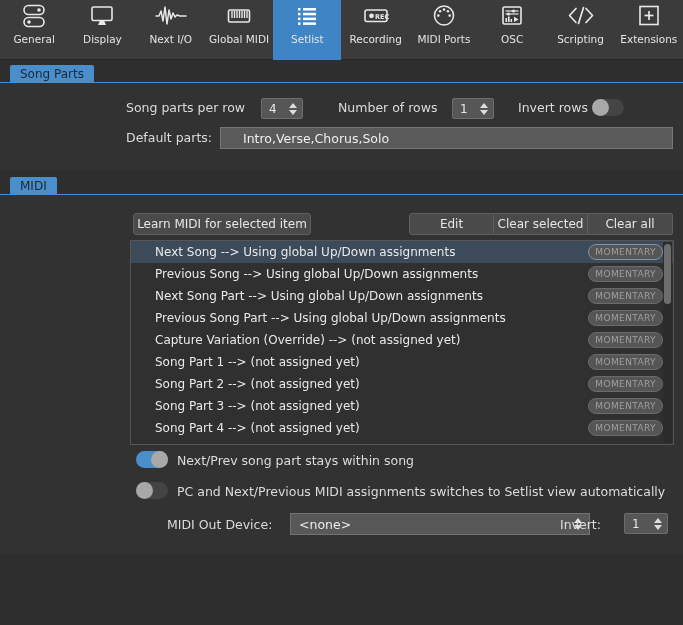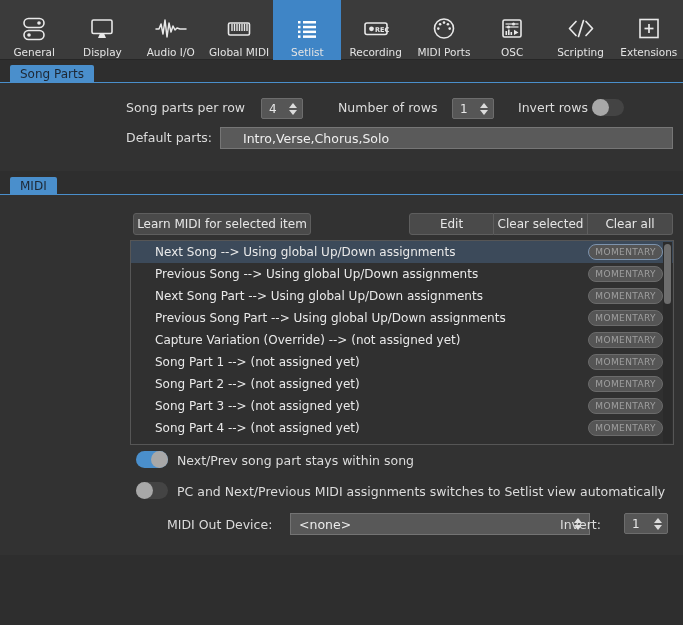--- a/index.html
+++ b/index.html
@@ -16,21 +16,21 @@
   .toolbar {
     position: absolute; left: 0; top: 0; width: 683px; height: 60px;
     background: #3b3b3b;
     display: flex; align-items: stretch;
     border-bottom: 1px solid #262626;
   }
   .tb-item {
     width: 68.3px; height: 60px;
     display: flex; flex-direction: column;
     align-items: center; justify-content: flex-start;
-    padding-top: 14px;
+    padding-top: 1px;
     color: #e4e4e4;
     cursor: pointer;
     user-select: none;
   }
   .tb-item.active { background: #3f85c6; }
   .tb-ico { height: 30px; display: flex; align-items: center; justify-content: center; }
   .tb-ico svg { display: block; }
   .tb-label { font-size: 10.5px; line-height: 13px; margin-top: 2px; white-space: nowrap; }
 
   
@@ -175,21 +175,21 @@
       </span>
       <span class="tb-label">Display</span>
     </div>
 
     <div class="tb-item">
       <span class="tb-ico">
         <svg width="34" height="26" viewBox="0 0 34 26">
           <polyline points="2,13 5,13 7,8 9,18 11,4 13,21 15,7 17,16 19,10 21,14 23,12 26,13 32,13" fill="none" stroke="#e8e8e8" stroke-width="1.5" stroke-linejoin="round" stroke-linecap="round"></polyline>
         </svg>
       </span>
-      <span class="tb-label">Audio I/O</span>
+      <span class="tb-label">Next I/O</span>
     </div>
 
     <div class="tb-item">
       <span class="tb-ico">
         <svg width="30" height="26" viewBox="0 0 30 26">
           <rect x="4.5" y="7" width="21" height="12" rx="1.5" fill="none" stroke="#e8e8e8" stroke-width="1.6"></rect>
           <g stroke="#e8e8e8" stroke-width="1.4">
             <line x1="8" y1="7.8" x2="8" y2="15"></line>
               <line x1="10.5" y1="7.8" x2="10.5" y2="15"></line>
             <line x1="13" y1="7.8" x2="13" y2="15"></line>

